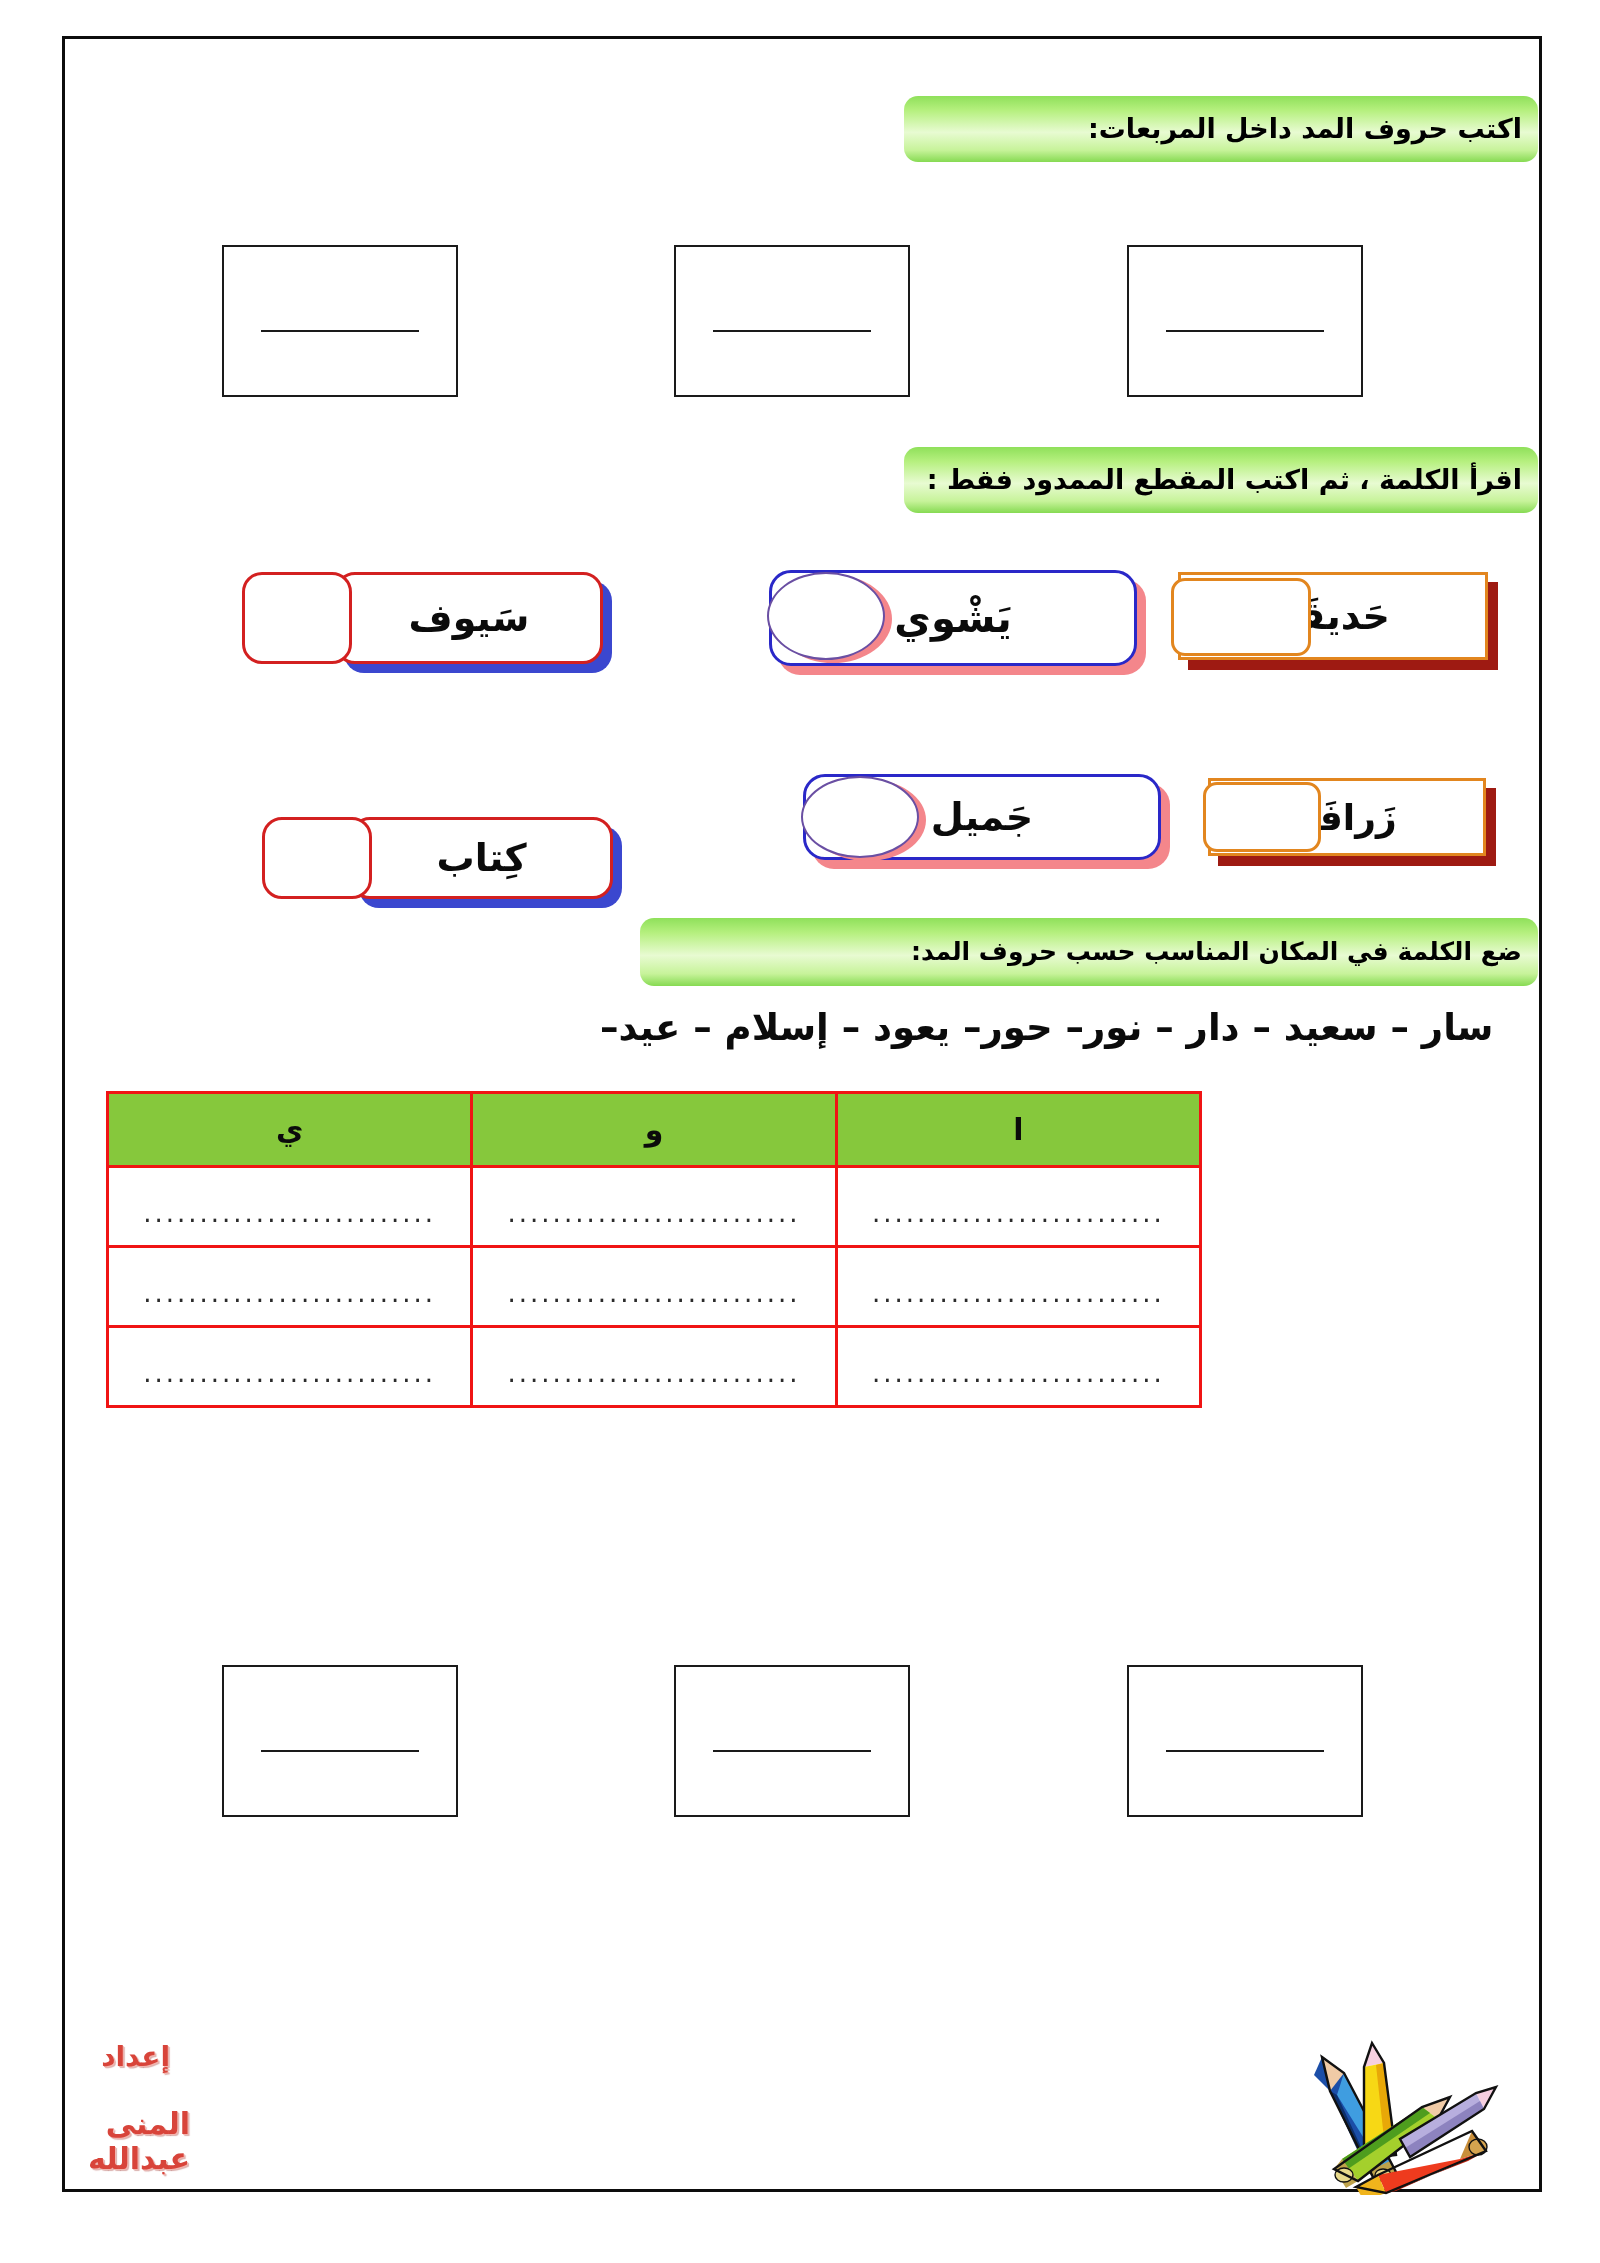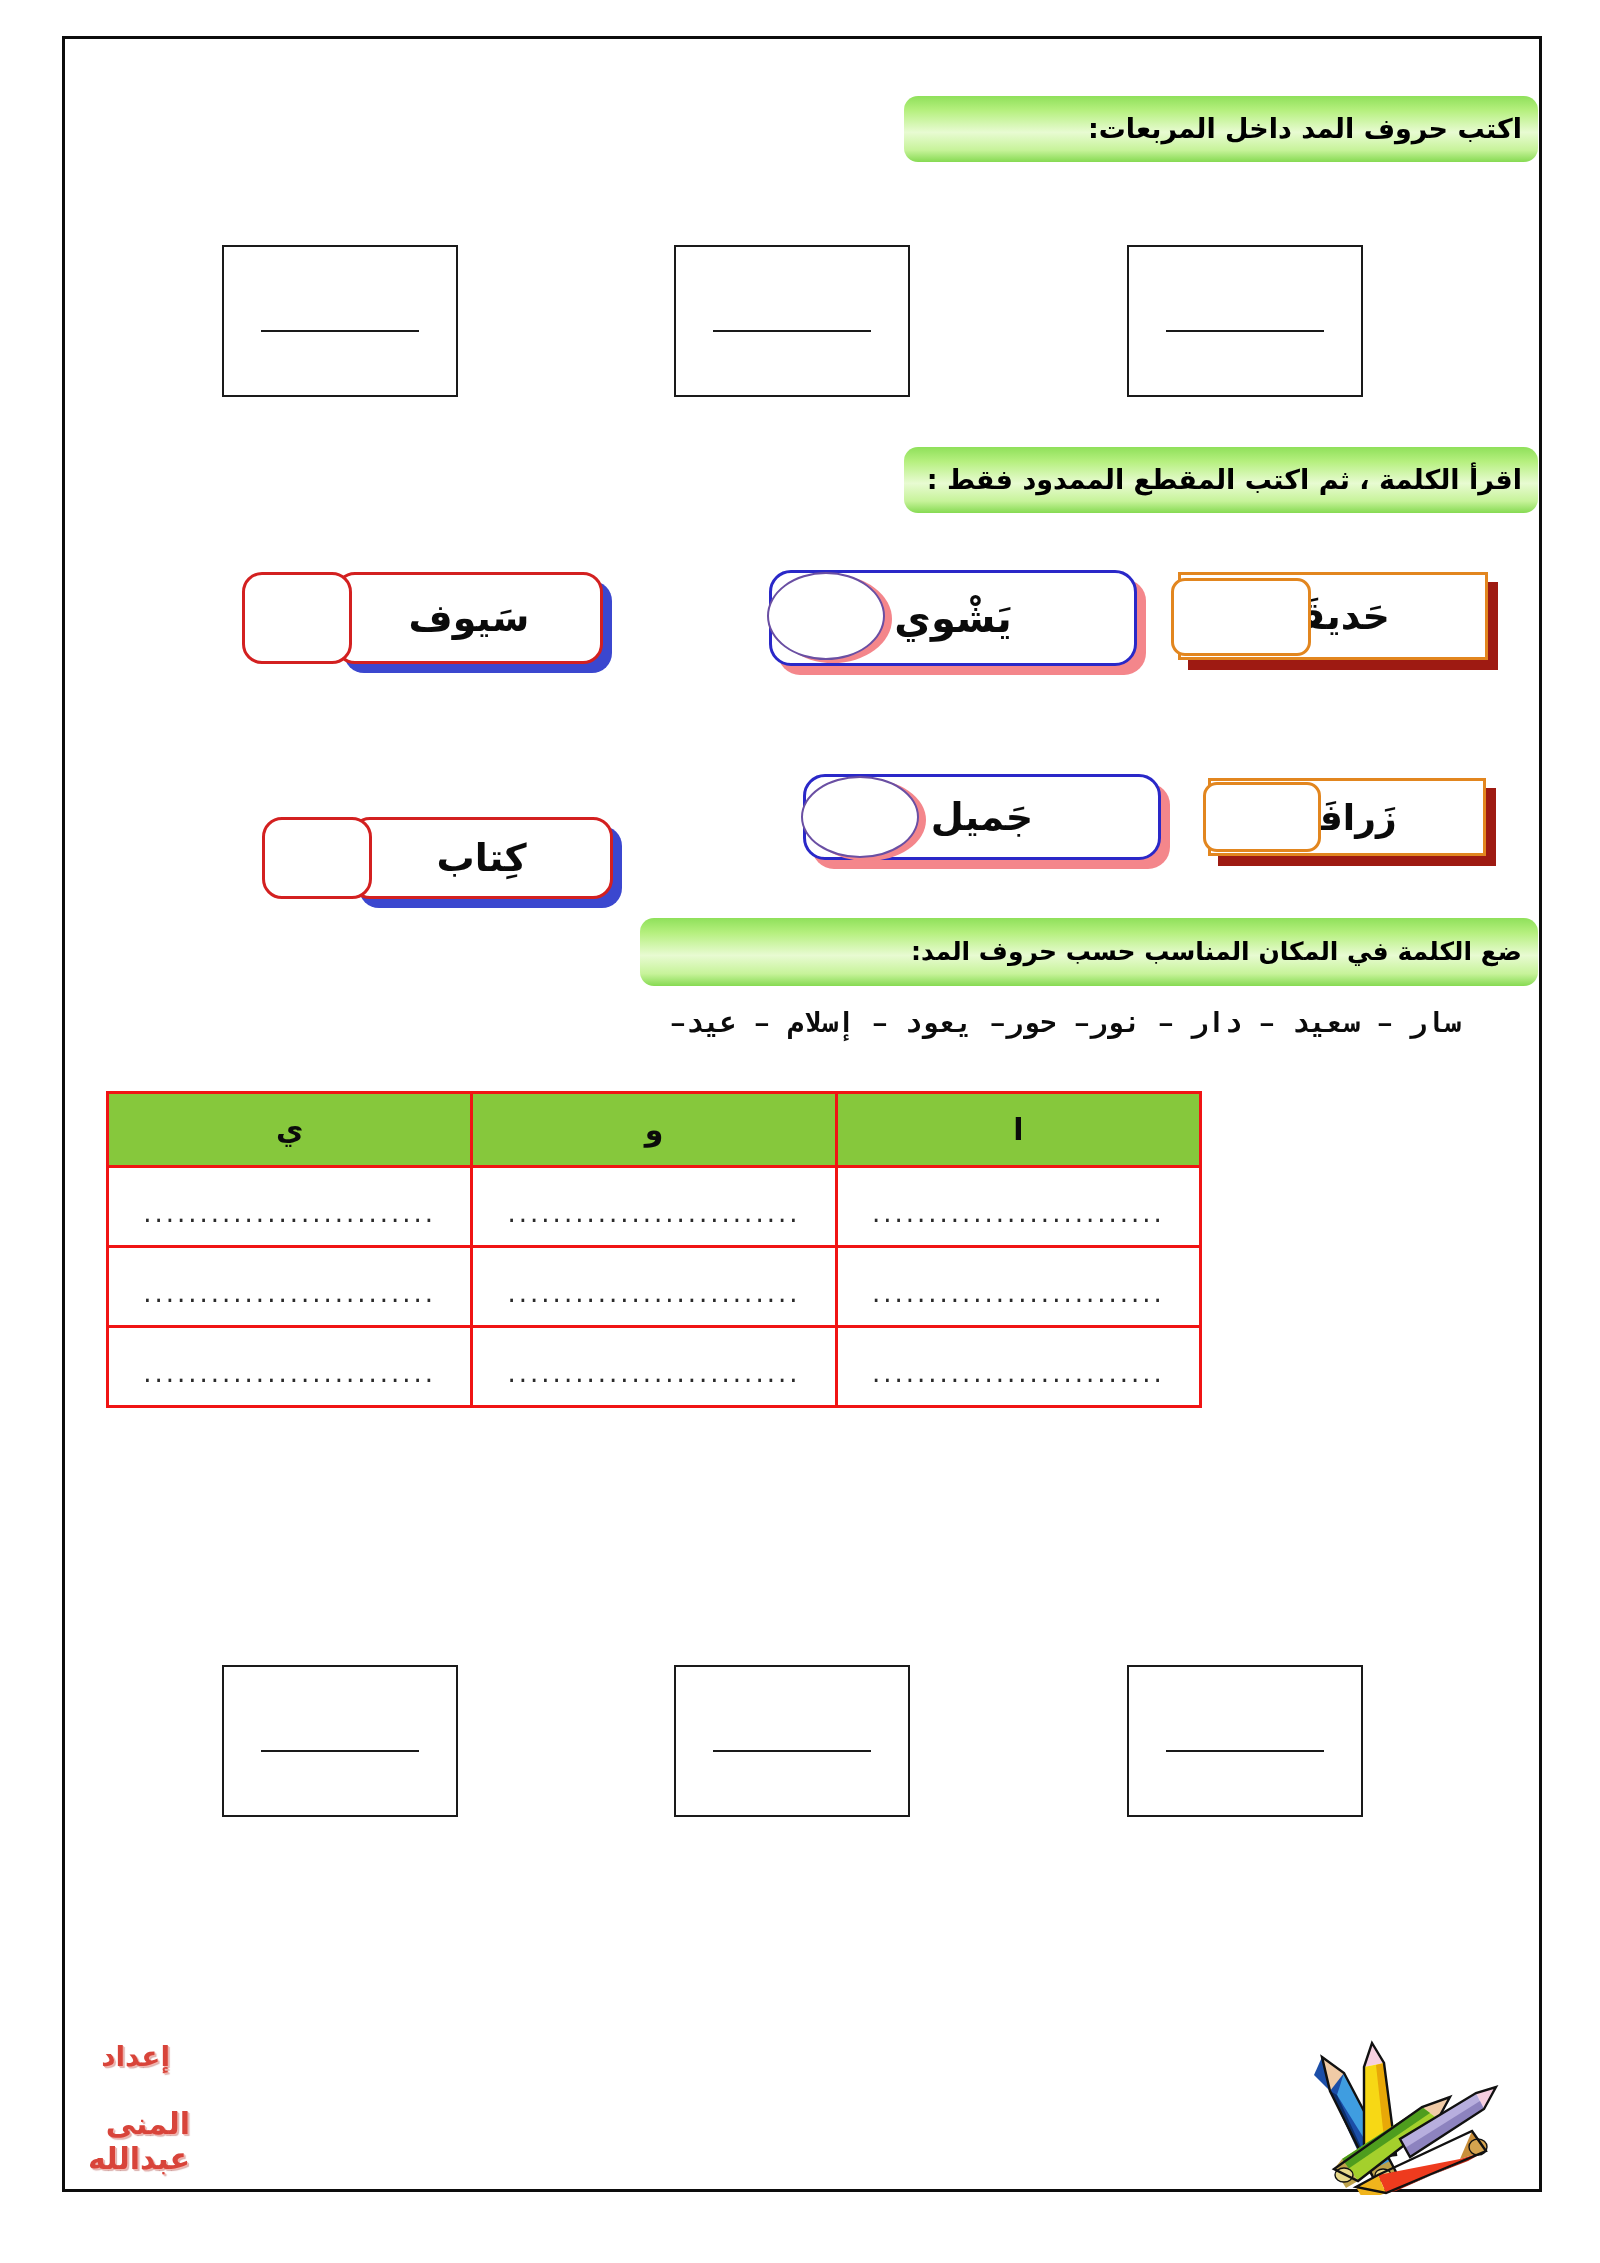--- a/index.html
+++ b/index.html
@@ -115,26 +115,25 @@
   .style-red .answer-slot { border: 3px solid #d32020; border-radius: 20px; }
   .style-red .slot-shadow { background: #3b47cf; }
 
   
   #word-list {
     position: absolute;
     right: 70px;
     top: 1006px;
     width: 930px;
     direction: rtl;
-    text-align: center;
-    font-size: 28px;
+    text-align: left;
+    font-size: 37px;
     font-weight: bold;
     color: #0b0b0b;
     letter-spacing: 0px;
-    font-family: Liberation Mono, monospace;
   }
 
   
   #sort-table {
     position: absolute;
     right: 398px;
     top: 1091px;
     width: 1096px;
     border-collapse: collapse;
     direction: rtl;

